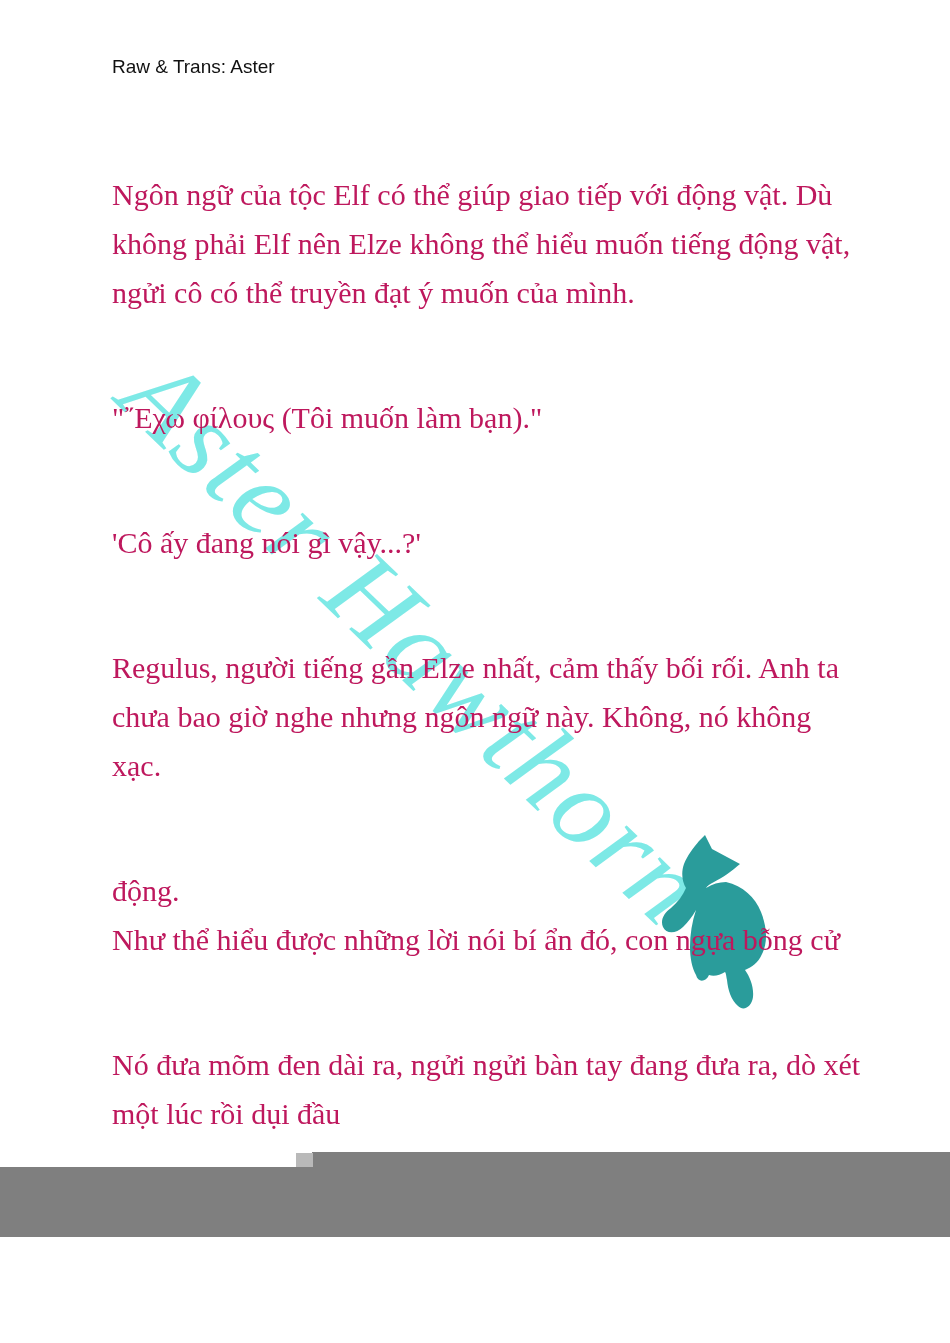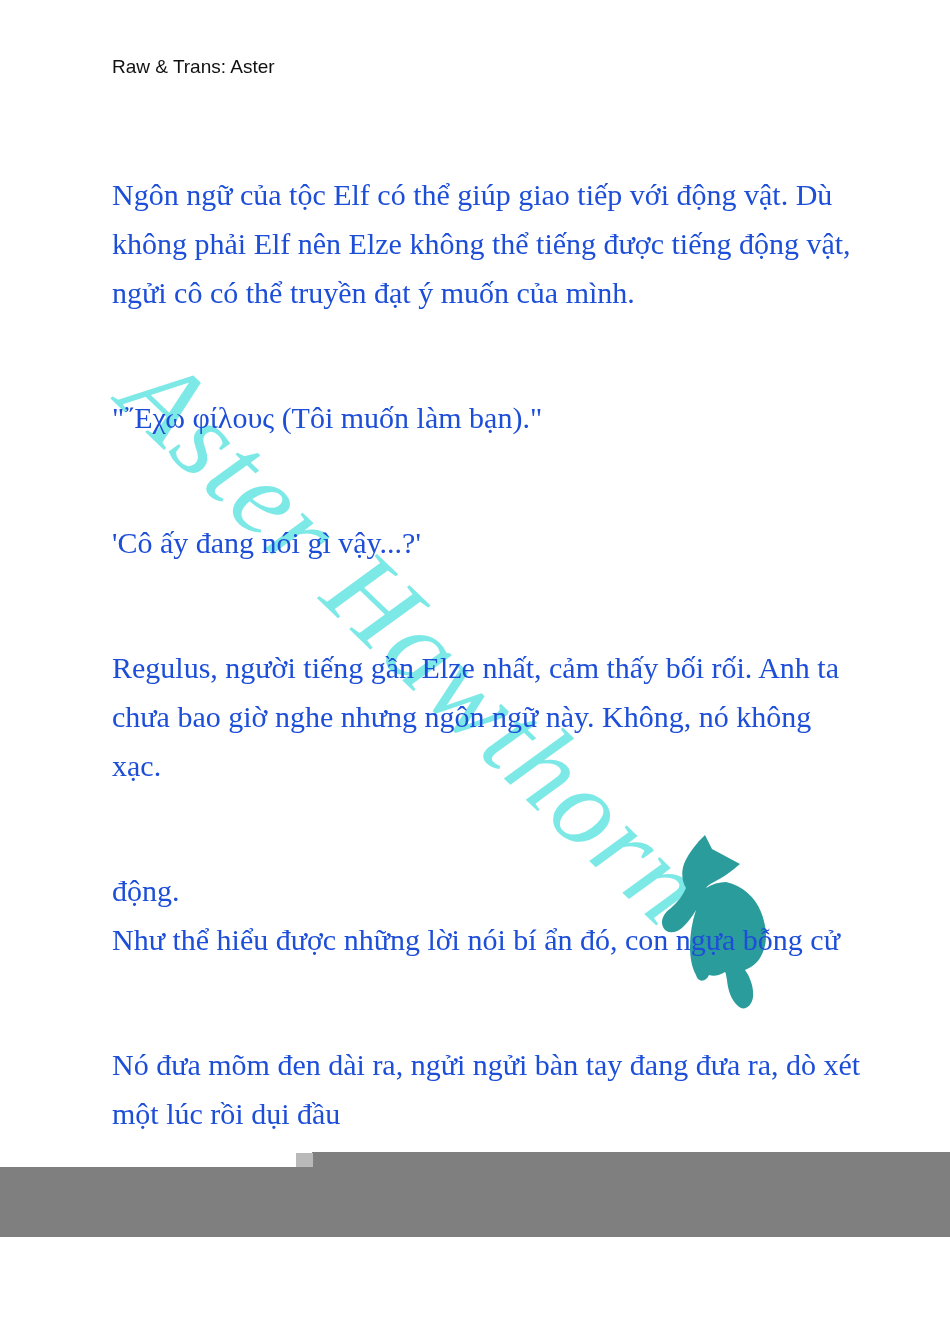--- a/index.html
+++ b/index.html
@@ -97,24 +97,24 @@
       C 38 112 40 100 44 88
       C 40 95 36 100 31 105
       C 24 112 14 112 11 105
       C 8 98 12 91 19 86
       C 26 80 31 73 34 66
       C 30 60 29 50 32 42
       C 35 34 42 25 47 19
       Z" fill="#2A9C9B"></path>
   </svg>
 
-  <div class="body-text" id="paragraphs" style="color: #1d4ed8;">
+  <div class="body-text" id="paragraphs" style="color: #be185d;">
       <div class="paragraph">
         <div class="line">Ngôn ngữ của tộc Elf có thể giúp giao tiếp với động vật. Dù</div>
-        <div class="line">không phải Elf nên Elze không thể tiếng được tiếng động vật,</div>
+        <div class="line">không phải Elf nên Elze không thể hiểu muốn tiếng động vật,</div>
         <div class="line">ngửi cô có thể truyền đạt ý muốn của mình.</div>
       </div>
       <div class="paragraph">
         <div class="line">"῎Εχω φίλους (Tôi muốn làm bạn)."</div>
       </div>
       <div class="paragraph">
         <div class="line">'Cô ấy đang nói gì vậy...?'</div>
       </div>
       <div class="paragraph">
         <div class="line">Regulus, người tiếng gần Elze nhất, cảm thấy bối rối. Anh ta</div>

